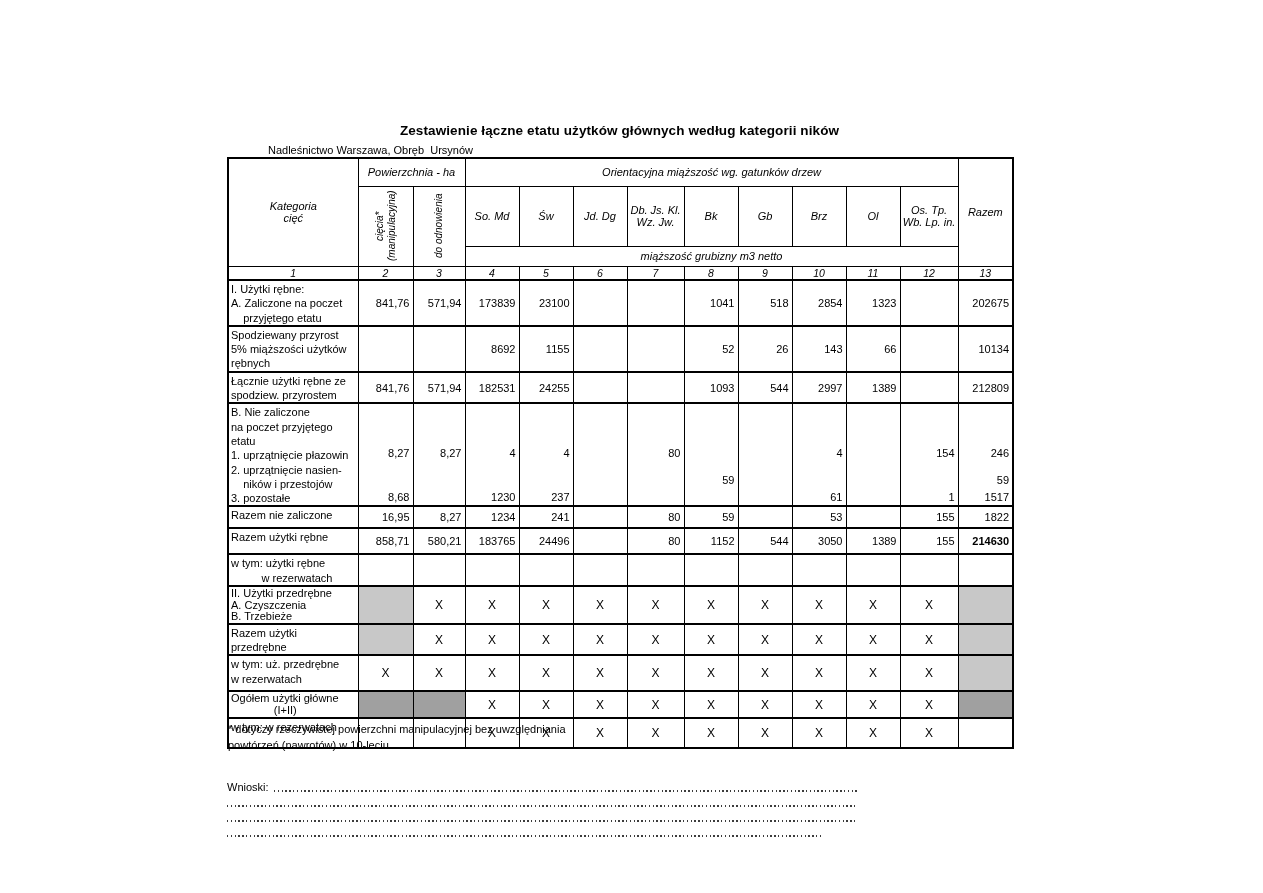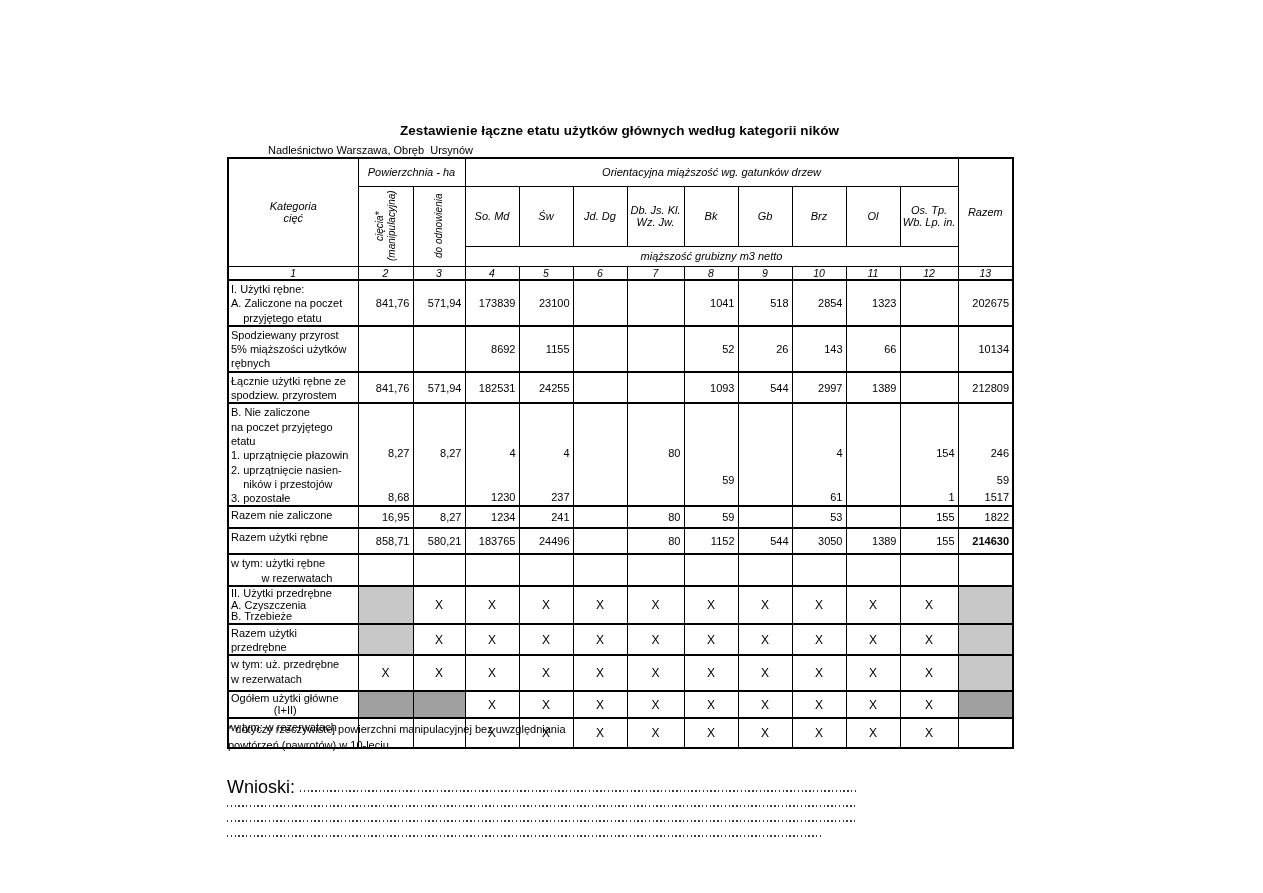--- a/index.html
+++ b/index.html
@@ -36,21 +36,21 @@
   td.bcell { position:relative; }
   .bv { position:absolute; right:3px; height:14px; line-height:14px; }
   .bv1 { top:42px; } .bv2 { top:69px; } .bv3 { top:86px; }
 
   .footnote { position:absolute; left:228px; top:722px; font-size:11px;
               line-height:15.5px; white-space:pre-wrap; }
 
   .wnioski { position:absolute; left:227px; top:779px; width:631px; }
   .wline { display:flex; height:15px; align-items:flex-end; }
   .wline.last { width:594px; }
-  .wlabel { font-size:18px; margin-right:5px; line-height:14px; }
+  .wlabel { font-size:11px; margin-right:5px; line-height:14px; }
   .dots { flex:1; height:2px; margin-bottom:2px;
           background:repeating-linear-gradient(90deg,#3c3c3c 0 1.4px,transparent 1.4px 3.8px); }
 </style>
 </head>
 <body>
 
 <div class="page">
 
   <div class="title">Zestawienie łączne etatu użytków głównych według kategorii ników</div>
   <div class="subtitle">Nadleśnictwo Warszawa, Obręb  Ursynów</div>

